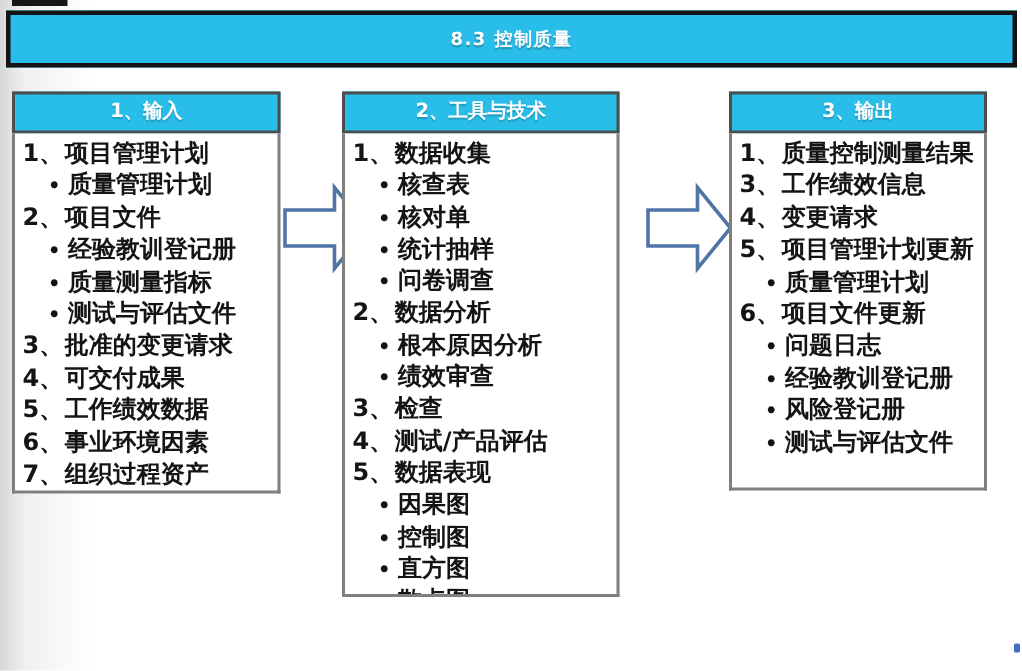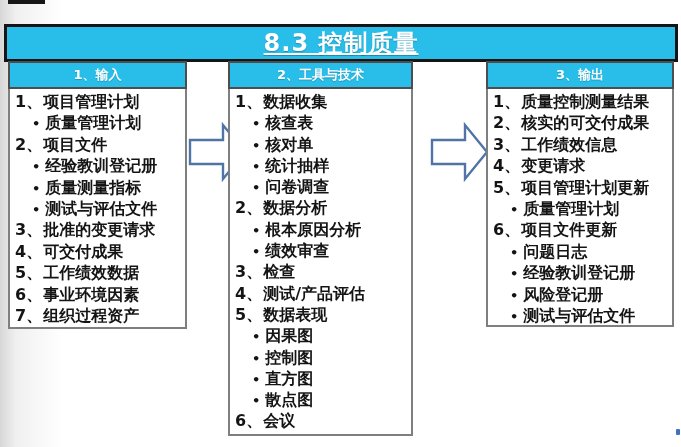--- a/index.html
+++ b/index.html
@@ -9,47 +9,46 @@
     overflow:hidden;
   }
   .stage {
     position:relative; width:681px; height:447px;
     background:linear-gradient(to right,#d7d7d7 0px,#f0f0f0 16px,#ffffff 62px);
   }
   .top-frag {
     position:absolute; left:8px; top:0; width:37px; height:4px; background:#161616;
   }
   .main-header {
-    position:absolute; left:4px; top:24px; width:674px; height:38px;
+    position:absolute; left:4px; top:7px; width:674px; height:38px;
     box-sizing:border-box; background:var(--accent,#29bee9);
     border:3px solid #141414;
     display:flex; align-items:center; justify-content:center;
-    color:#ffffff; font-weight:bold; font-size:24px; letter-spacing:1px;
+    color:#ffffff; font-weight:bold; font-size:12px; letter-spacing:1px;
     text-shadow:0 1px 1px rgba(0,0,0,.25);
-    text-decoration:underline;
   }
   .col { position:absolute; top:61px; }
   .col1 { left:8px;   width:179px; }
   .col2 { left:228px; width:185px; }
-  .col3 { left:486px; width:188px; }
+  .col3 { left:486px; width:172px; }
   .col-header {
     box-sizing:border-box; height:28px;
     background:var(--accent,#29bee9);
     border:2px solid #4d4d4d;
     color:#ffffff; font-weight:bold; font-size:13px;
     text-align:center; line-height:24px;
     text-shadow:0 1px 1px rgba(0,0,0,.2);
   }
   .col-body {
     box-sizing:border-box; background:#ffffff;
     border:2px solid #7f7f7f; border-top:none;
     padding:2px 0 0 5px; overflow:hidden;
   }
   .col1 .col-body { height:240px; }
-  .col2 .col-body { height:347px; }
+  .col2 .col-body { height:309px; }
   .col3 .col-body { height:238px; }
   .row {
     font-size:16px; font-weight:bold; color:#141414;
     height:21.4px; line-height:21.4px; white-space:nowrap;
   }
   .col2 .row { height:21.3px; line-height:21.3px; }
   .idx { margin-right:1px; }
   .row.bullet { padding-left:17px; }
   .dot { margin-right:5px; font-size:13px; }
   .arrow { position:absolute; top:121px; width:60px; height:62px; }
@@ -115,21 +114,20 @@
   </div>
 
   <svg class="arrow arrow2" viewBox="0 0 60 62" xmlns="http://www.w3.org/2000/svg">
     <polygon points="2,19 35,19 35,4 57,31 35,58 35,43 2,43" fill="#ffffff" stroke="var(--arrow,#4f74a5)" stroke-width="2.4" stroke-linejoin="miter"></polygon>
   </svg>
 
   <div class="col col3">
     <div class="col-header">3、输出</div>
     <div class="col-body">
         <div class="row"><span class="idx">1、</span>质量控制测量结果</div>
-        <div class="row"><span class="idx">2、</span>核实的可交付成果</div>
         <div class="row"><span class="idx">3、</span>工作绩效信息</div>
         <div class="row"><span class="idx">4、</span>变更请求</div>
         <div class="row"><span class="idx">5、</span>项目管理计划更新</div>
         <div class="row bullet"><span class="dot">•</span>质量管理计划</div>
         <div class="row"><span class="idx">6、</span>项目文件更新</div>
         <div class="row bullet"><span class="dot">•</span>问题日志</div>
         <div class="row bullet"><span class="dot">•</span>经验教训登记册</div>
         <div class="row bullet"><span class="dot">•</span>风险登记册</div>
         <div class="row bullet"><span class="dot">•</span>测试与评估文件</div>
       </div>

